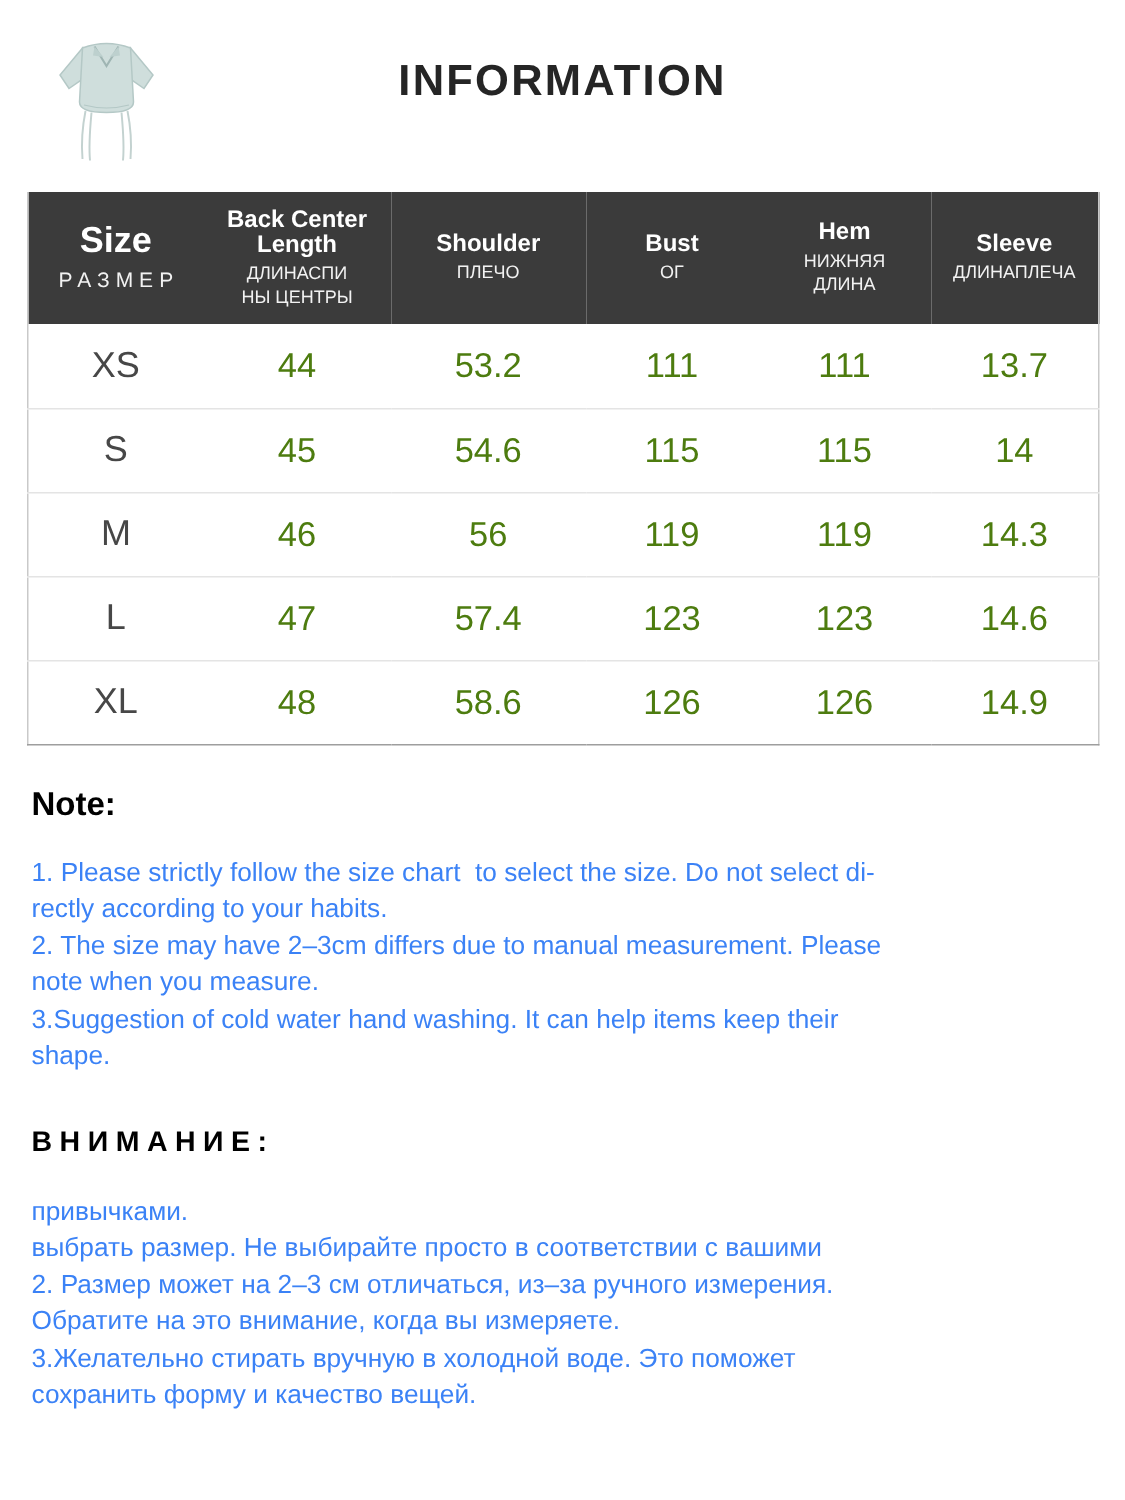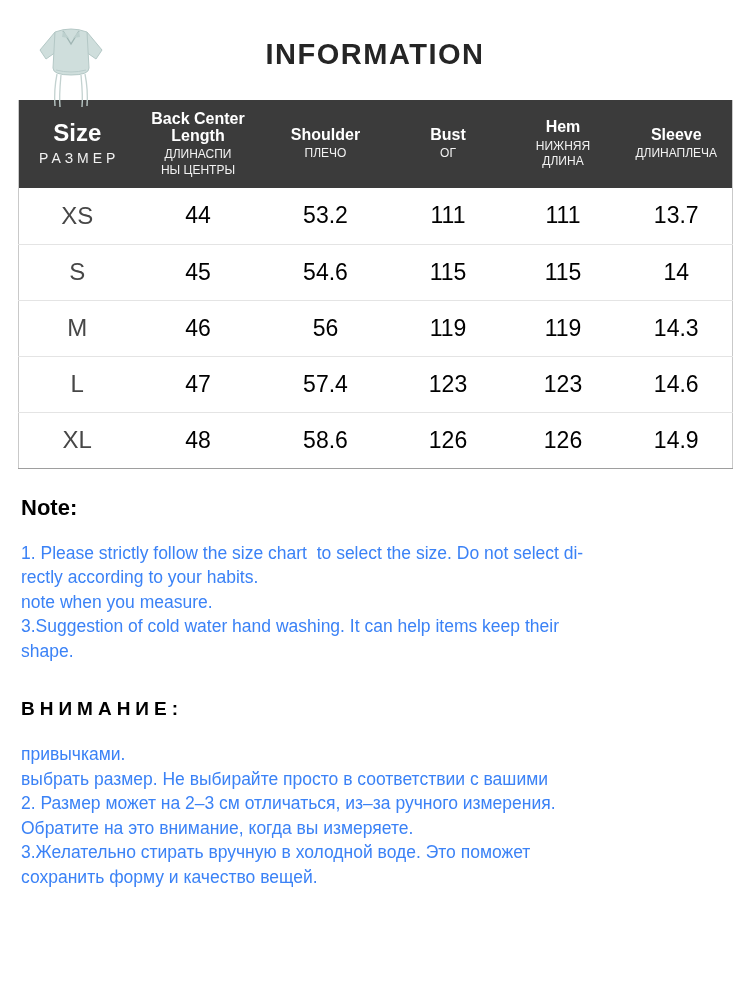--- a/index.html
+++ b/index.html
@@ -6,21 +6,21 @@
   html, body { margin: 0; padding: 0; }
   body {
     width: 750px; height: 1000px;
     background: #ffffff;
     font-family: "Liberation Sans", sans-serif;
     overflow: hidden;
   }
   .page { position: relative; width: 750px; height: 1000px; }
 
   
-  .top { position: relative; height: 100px; }
+  .top { position: relative; height: 128px; }
   .page-title {
     margin: 0; position: absolute; top: 38px; left: 0; width: 100%;
     text-align: center; font-size: 29px; font-weight: bold;
     letter-spacing: 1.5px; color: #252525;
   }
   .thumb { position: absolute; left: 36px; top: 22px; width: 70px; height: 86px; }
 
   
   table.size-table {
     border-collapse: collapse; table-layout: fixed;
@@ -34,21 +34,21 @@
     height: 88px; vertical-align: middle; padding: 0;
   }
   .th-stack { display: flex; flex-direction: column; align-items: center; gap: 3px; }
   .th-stack .en { font-size: 16px; font-weight: bold; line-height: 1.08; white-space: pre-line; }
   .th-stack .ru { font-size: 12px; font-weight: normal; line-height: 1.3; white-space: pre-line; color: #f2f2f2; }
   .col-size .en { font-size: 24px; }
   .col-size .ru { font-size: 14px; letter-spacing: 4px; padding-left: 4px; }
 
   tbody td {
     height: 56px; text-align: center; vertical-align: middle;
-    font-size: 23px; color: #000000;
+    font-size: 23px; color: #4d7c0f;
     border-bottom: 1px solid #e4e4e4;
     background: #ffffff;
   }
   tbody tr:last-child td { border-bottom: none; }
   tbody td.size-col { color: #474747; font-size: 24px; }
 
   
   .note-section { margin: 26px 21px 16px; }
   .attention-section { margin: 35px 21px 0; }
   .note-heading {
@@ -186,20 +186,21 @@
           <td>14.9</td>
         </tr>
       </tbody>
   </table>
 
   <section class="note-section">
     <h2 class="note-heading">Note:</h2>
     <div class="lines">
         <div class="line">1. Please strictly follow the size chart  to select the size. Do not select di-</div>
         <div class="line">rectly according to your habits.</div>
+        <div class="line">2. The size may have 2–3cm differs due to manual measurement. Please</div>
         <div class="line">note when you measure.</div>
         <div class="line">3.Suggestion of cold water hand washing. It can help items keep their</div>
         <div class="line">shape.</div>
       </div>
   </section>
 
   <section class="attention-section">
     <h2 class="attention-heading">ВНИМАНИЕ:</h2>
     <div class="lines">
         <div class="line">привычками.</div>

